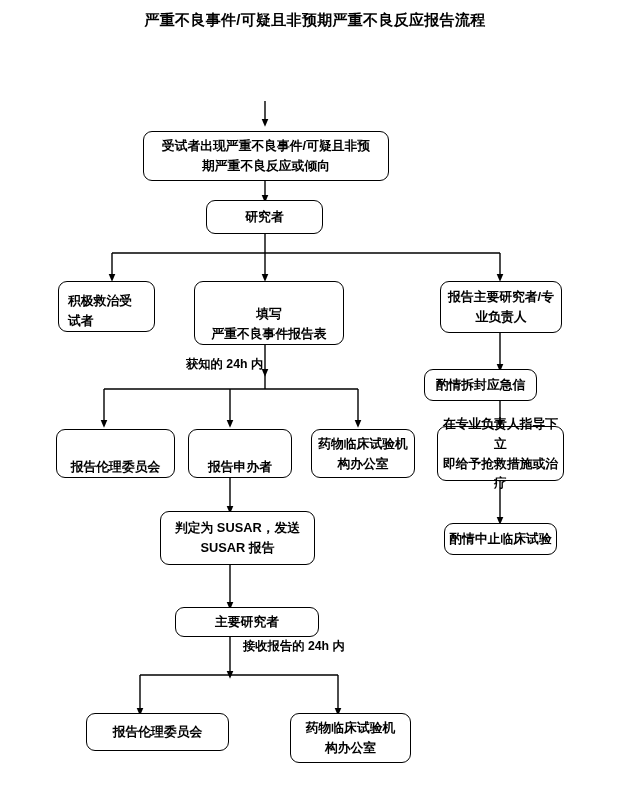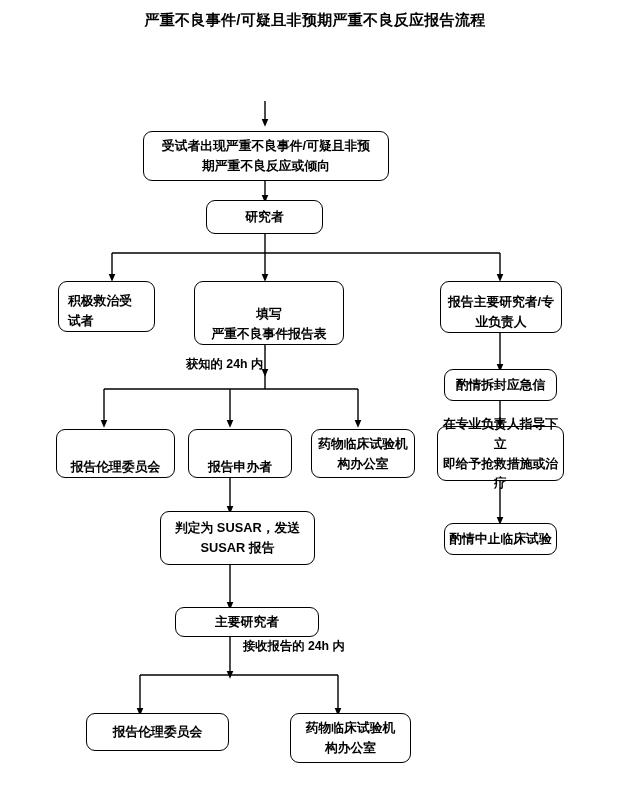--- a/index.html
+++ b/index.html
@@ -135,21 +135,21 @@
     </span>
   </div>
 
   <div class="node align-top" style="left:194px; top:281px; width:150px; height:64px;">
     <span>
       <span>填写</span><br>
       <span>严重不良事件报告表</span>
     </span>
   </div>
 
-  <div class="node align-center" style="left:440px; top:281px; width:122px; height:52px;align-items:flex-end;">
+  <div class="node align-center" style="left:440px; top:281px; width:122px; height:52px;">
     <span>
       <span>报告主要研究者/专</span><br>
       <span>业负责人</span>
     </span>
   </div>
 
   <div class="edge-label" style="left:186px; top:356px;">获知的 24h 内</div>
 
   <div class="node align-top" style="left:56px; top:429px; width:119px; height:49px;">
     <span>报告伦理委员会</span>
@@ -159,21 +159,21 @@
     <span>报告申办者</span>
   </div>
 
   <div class="node align-center" style="left:311px; top:429px; width:104px; height:49px;">
     <span>
       <span>药物临床试验机</span><br>
       <span>构办公室</span>
     </span>
   </div>
 
-  <div class="node align-center" style="left:444px; top:369px; width:113px; height:32px;">
+  <div class="node align-center" style="left:424px; top:369px; width:113px; height:32px;">
     <span>酌情拆封应急信</span>
   </div>
 
   <div class="node align-center" style="left:437px; top:426px; width:127px; height:55px;">
     <span>
       <span>在专业负责人指导下立</span><br>
       <span>即给予抢救措施或治疗</span>
     </span>
   </div>
 

